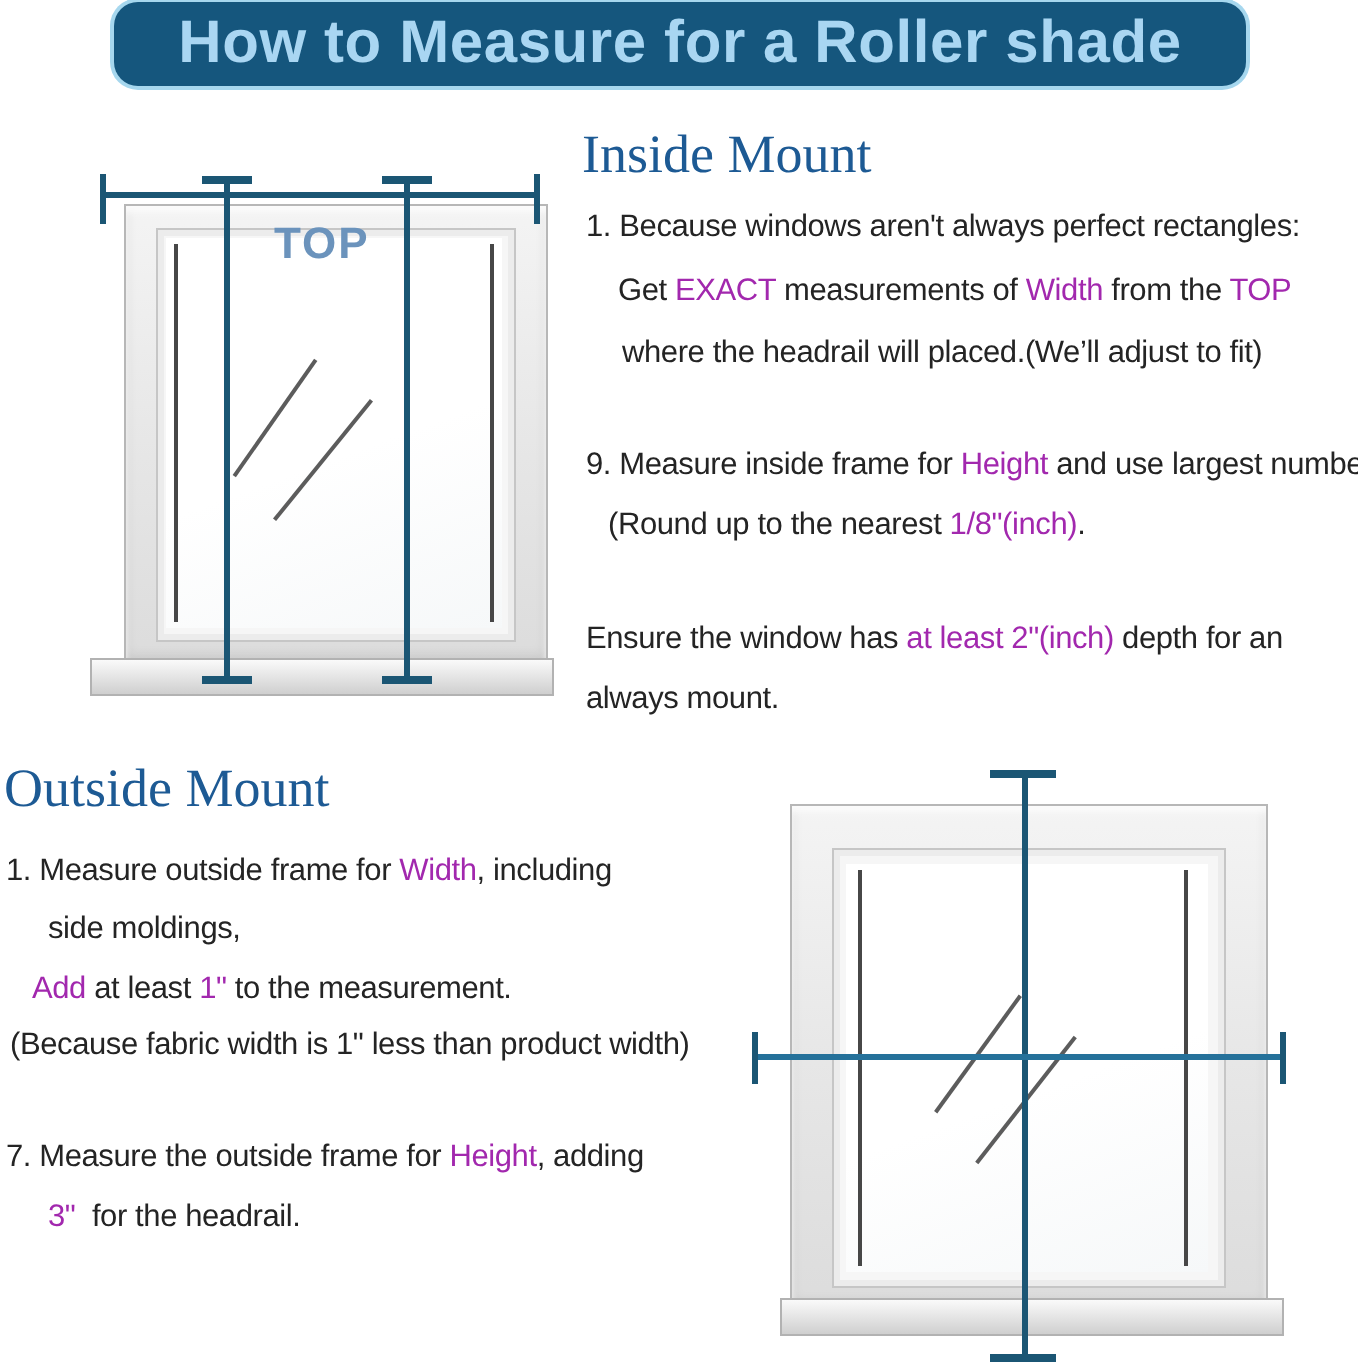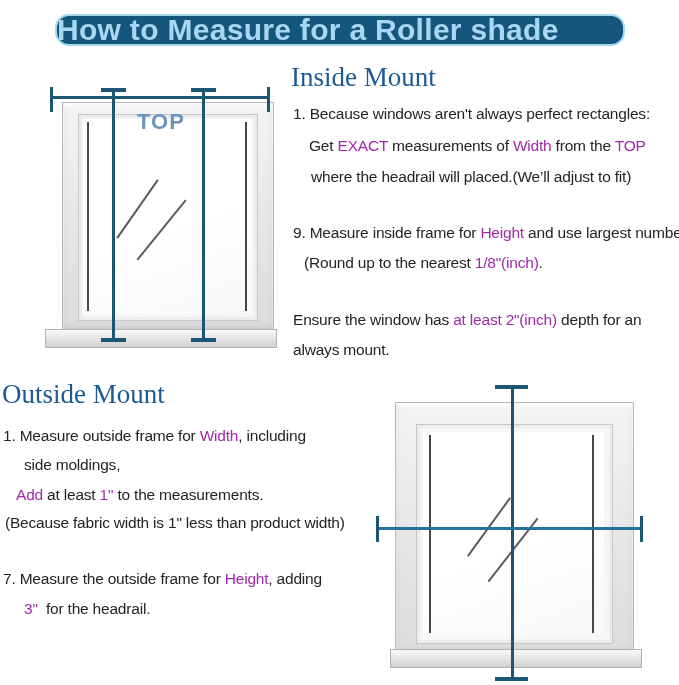--- a/index.html
+++ b/index.html
@@ -4,22 +4,22 @@
 <style>
   :root{
     --banner_bg:#15567d; --banner_fg:#a9d6f2; --heading_blue:#1d5a94;
     --highlight_purple:#a228ae; --measure_line:#1b5674; --top_label_blue:#6b93bc;
   }
   html,body{margin:0;padding:0;background:#ffffff;}
   .canvas{position:relative;width:679px;height:685px;background:#ffffff;overflow:hidden;
           font-family:"Liberation Sans",sans-serif;}
 
   
-  .banner{position:absolute;left:57px;top:16px;width:566px;height:28px;background:var(--banner_bg);
-          border-radius:12px;box-shadow:0 0 0 2px #a6d7ee;display:flex;align-items:center;justify-content:flex-start;}
+  .banner{position:absolute;left:57px;top:1px;width:566px;height:42px;background:var(--banner_bg);
+          border-radius:12px;box-shadow:0 0 0 2px #a6d7ee;display:flex;align-items:center;justify-content:center;}
   .banner-text{font-size:30px;font-weight:bold;color:var(--banner_fg);letter-spacing:.3px;}
 
   
   .sec-title{position:absolute;font-family:"Liberation Serif",serif;
              font-size:27px;color:var(--heading_blue);}
 
   
   .tline{position:absolute;font-size:15.5px;letter-spacing:-0.2px;color:#242424;white-space:pre;text-align:center;}
   .p{color:var(--highlight_purple);}
 
@@ -81,21 +81,21 @@
   <div class="tline" style="left:293px;top:224px"><span>9. Measure inside frame for </span><span class="p">Height</span><span> and use largest number</span></div>
   <div class="tline" style="left:304px;top:254px"><span>(Round up to the nearest </span><span class="p">1/8"(inch)</span><span>.</span></div>
 
   <div class="tline" style="left:293px;top:311px"><span>Ensure the window has </span><span class="p">at least 2"(inch)</span><span> depth for an</span></div>
   <div class="tline" style="left:293px;top:341px"><span>always mount.</span></div>
 
   <div class="sec-title" style="left:2px;top:379px">Outside Mount</div>
 
   <div class="tline" style="left:3px;top:427px"><span>1. Measure outside frame for </span><span class="p">Width</span><span>, including</span></div>
   <div class="tline" style="left:24px;top:456px"><span>side moldings,</span></div>
-  <div class="tline" style="left:16px;top:486px"><span class="p">Add</span><span> at least </span><span class="p">1"</span><span> to the measurements.</span></div>
+  <div class="tline" style="left:16px;top:486px"><span class="p">Add</span><span> at least </span><span class="p">1"</span><span> to the measurement.</span></div>
   <div class="tline" style="left:5px;top:514px"><span>(Because fabric width is 1" less than product width)</span></div>
 
   <div class="tline" style="left:3px;top:570px"><span>7. Measure the outside frame for </span><span class="p">Height</span><span>, adding</span></div>
   <div class="tline" style="left:24px;top:600px"><span class="p">3"</span><span>  for the headrail.</span></div>
 
 
   <div>
     <div class="win-casing" style="left:395px;top:402px;width:237px;height:252px"></div>
     <div class="win-sash" style="left:416px;top:424px;width:195px;height:218px"></div>
     <div class="win-glass" style="left:423px;top:432px;width:181px;height:204px">

